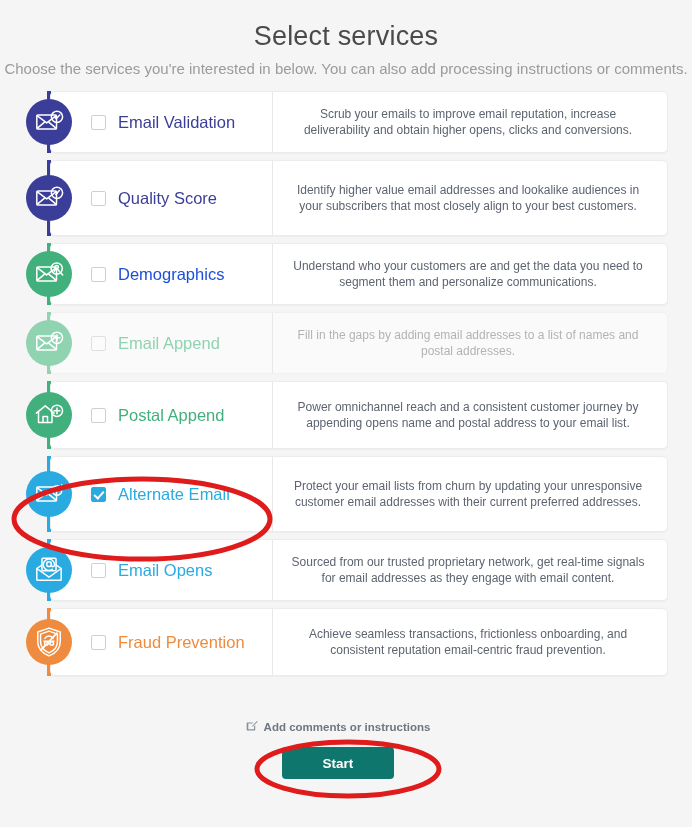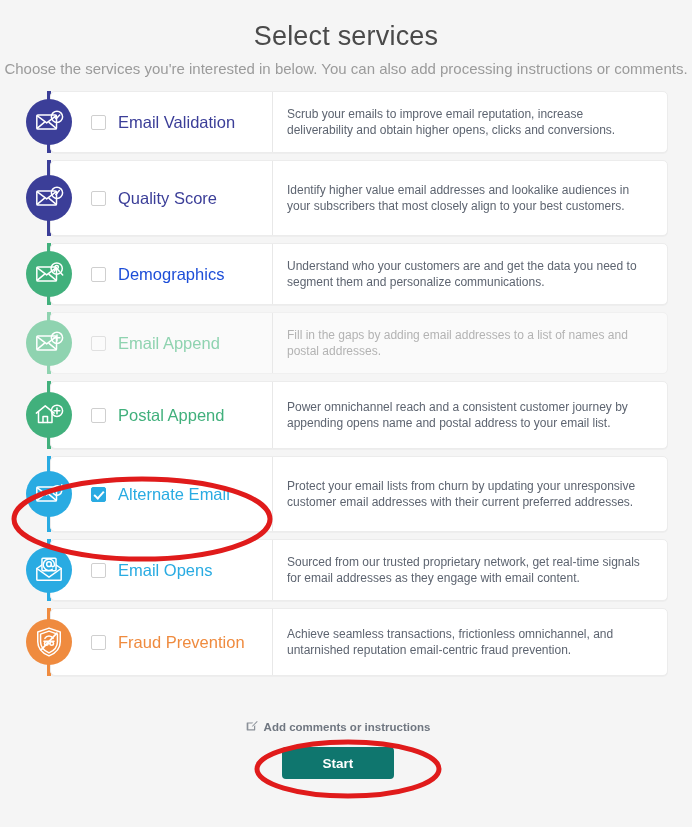--- a/index.html
+++ b/index.html
@@ -22,20 +22,21 @@
   .subtitle{
     margin-top:8px;font-size:15px;color:#9b9b9b;line-height:15px;
   }
 
   
   .list{position:relative;margin-top:15px;}
   .row{
     position:relative;
     height:62px;
     margin-bottom:7px;
+    text-align:center;
   }
   .row.tall{height:76px;padding-left:40px;}
   .row.tall2{height:68px;}
 
   
   .rail{
     position:absolute;left:47px;top:0;width:4px;height:100%;
   }
   .rail span{display:block;width:4px;}
 
@@ -269,21 +270,21 @@
       </div>
       <div class="row tall2">
         <div class="rail">
           <span style="height: 100%; background: rgb(239, 139, 63);"></span>
         </div>
         <div class="card">
           <div class="label-cell">
             <div class="cbox"></div>
             <div class="svc-name" style="color: rgb(239, 139, 63);">Fraud Prevention</div>
           </div>
-          <div class="desc">Achieve seamless transactions, frictionless omnichannel, and untarnished reputation email-centric fraud prevention.</div>
+          <div class="desc">Achieve seamless transactions, frictionless onboarding, and consistent reputation email-centric fraud prevention.</div>
         </div>
         <div class="icon-wrap" style="background: rgb(239, 139, 63);">
           <svg width="30" height="32" viewBox="0 0 32 34">
             <path d="M16 2.2 28 6.4v10.2c0 7.6-5.4 12.4-12 15.2-6.6-2.8-12-7.6-12-15.2V6.4z" stroke="#fff" fill="none" stroke-width="1.6" stroke-linecap="round" stroke-linejoin="round"></path>
             <path d="M16 5.4 25 8.6v8c0 6-4.2 9.8-9 12-4.8-2.2-9-6-9-12v-8z" stroke="#fff" fill="none" stroke-width="1.6" stroke-linecap="round" stroke-linejoin="round"></path>
             <path d="M10.6 16.2h10.8" stroke="#fff" fill="none" stroke-width="1.6" stroke-linecap="round" stroke-linejoin="round"></path>
             <circle cx="13.1" cy="18.6" r="1.9" stroke="#fff" fill="none" stroke-width="1.6" stroke-linecap="round" stroke-linejoin="round"></circle>
             <circle cx="18.9" cy="18.6" r="1.9" stroke="#fff" fill="none" stroke-width="1.6" stroke-linecap="round" stroke-linejoin="round"></circle>
             <path d="M15 18.6h2" stroke="#fff" fill="none" stroke-width="1.6" stroke-linecap="round" stroke-linejoin="round"></path>
             <path d="M11.6 13.2a5 5 0 0 1 8.8 0" stroke="#fff" fill="none" stroke-width="1.6" stroke-linecap="round" stroke-linejoin="round"></path>

